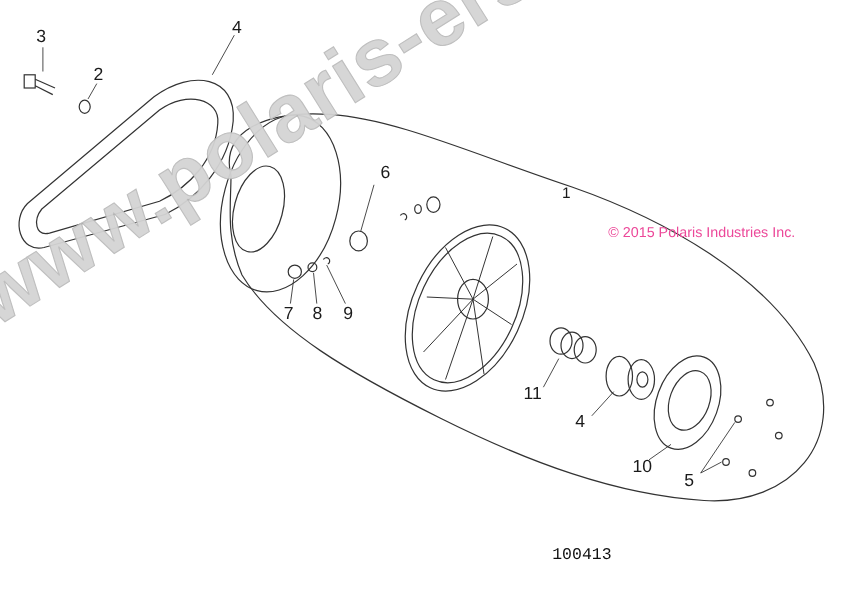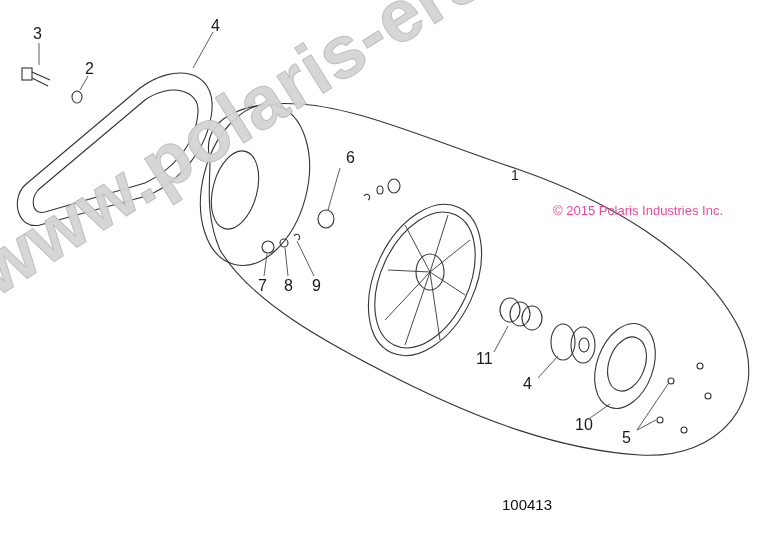--- a/index.html
+++ b/index.html
@@ -1,20 +1,20 @@
 <!DOCTYPE html>
 <html><head>
 <meta charset="utf-8">
 <style>
   html, body { margin:0; padding:0; background:#ffffff; }
   body { width:781px; height:537px; position:relative; overflow:hidden; font-family:"Liberation Sans", sans-serif; }
   #stage { position:absolute; left:0; top:0; width:781px; height:537px; }
   .callout { position:absolute; font-size:16px; color:#1a1a1a; line-height:1; }
   .copyright { position:absolute; left:553px; top:203px; font-size:13px; color:#ec4899; white-space:nowrap; }
-  .fignum { position:absolute; left:502px; top:496px; font-size:15px; color:#111; }
+  .fignum { position:absolute; left:502px; top:496px; font-size:15px; color:#111;font-family:Liberation Mono, monospace; }
   .watermark { position:absolute; left:-40px; top:240px; font-size:74px; font-weight:bold; color:#d4d4d4;
     -webkit-text-stroke:1px #bcbcbc; transform:rotate(-32deg); transform-origin:left top;
     white-space:nowrap; letter-spacing:1px; opacity:0.95; pointer-events:none; }
 </style>
 </head>
 <body>
 
 <div id="stage">
   <svg width="781" height="537" viewBox="0 0 781 537" style="position:absolute;left:0;top:0">
     <g fill="none" stroke="#333" stroke-width="1.1">

